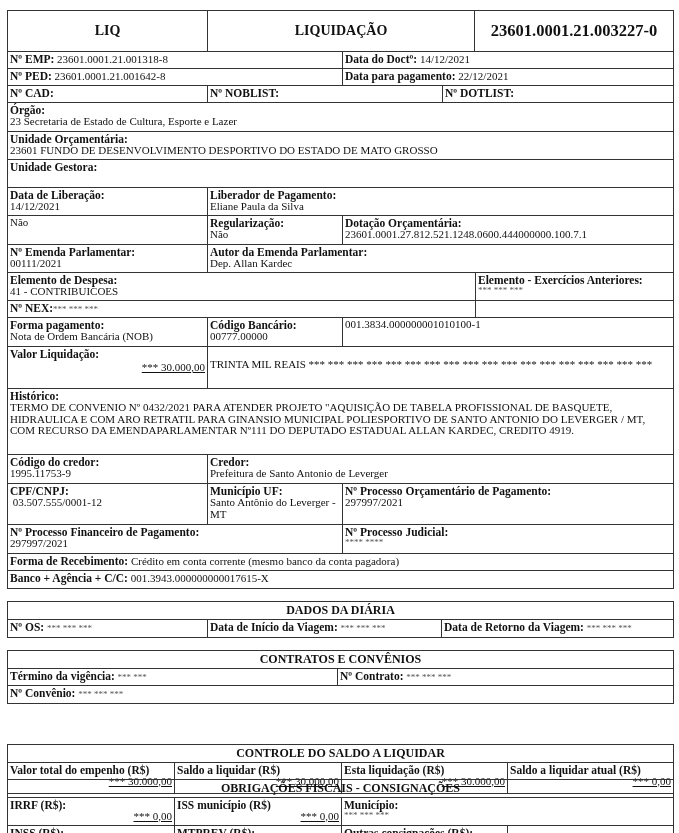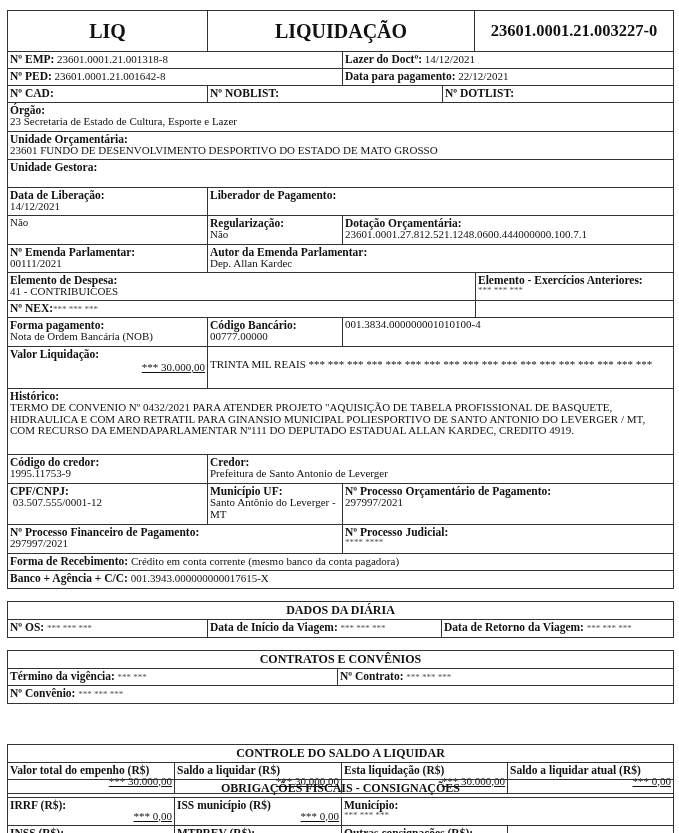--- a/index.html
+++ b/index.html
@@ -6,39 +6,39 @@
   html, body { width: 679px; height: 833px; background: #ffffff; overflow: hidden; }
   body { font-family: "Liberation Serif", "DejaVu Serif", serif; color: #111; font-size: 11px; line-height: 1.05; position: relative; }
   .blk { position: absolute; left: 7px; width: 667px; border: 1.3px solid #333; }
   .row { display: flex; border-bottom: 1px solid #333; }
   .row:last-child { border-bottom: none; }
   .c { border-right: 1px solid #333; padding: 1px 2px; overflow: hidden; }
   .c:last-child { border-right: none; }
   .lbl { font-weight: bold; font-size: 11.5px; }
   .val { font-size: 11px; }
   .stars { font-size: 9px; color: #555; letter-spacing: 0; }
-  .hdr { height: 40px; font-weight: bold; display: flex; align-items: center; justify-content: center; font-size: 20px; }
+  .hdr { height: 40px; font-weight: bold; display: flex; align-items: center; justify-content: center; font-size: 14px; }
   .hdr.code { font-size: 16.5px; }
   .sec-title { text-align: center; font-weight: bold; font-size: 12px; padding: 2px 0; border-bottom: 1px solid #333; }
   .right { text-align: right; text-decoration: underline; }
   .blk-main { top: 10px; }
 </style>
 </head>
 <body>
 
 <div class="blk blk-main">
   <div class="row">
     <div class="c hdr" style="width:200px">LIQ</div>
     <div class="c hdr" style="width:267px">LIQUIDAÇÃO</div>
     <div class="c hdr code" style="flex:1">23601.0001.21.003227-0</div>
   </div>
 
   <div class="row" style="height:17px">
     <div class="c" style="width:335px"><span class="lbl">Nº EMP:</span> <span class="val">23601.0001.21.001318-8</span></div>
-    <div class="c" style="flex:1"><span class="lbl">Lazer do Doctº:</span> <span class="val">14/12/2021</span></div>
+    <div class="c" style="flex:1"><span class="lbl">Data do Doctº:</span> <span class="val">14/12/2021</span></div>
   </div>
 
   <div class="row" style="height:17px">
     <div class="c" style="width:335px"><span class="lbl">Nº PED:</span> <span class="val">23601.0001.21.001642-8</span></div>
     <div class="c" style="flex:1"><span class="lbl">Data para pagamento:</span> <span class="val">22/12/2021</span></div>
   </div>
 
   <div class="row" style="height:17px">
     <div class="c" style="width:200px"><span class="lbl">Nº CAD:</span></div>
     <div class="c" style="width:235px"><span class="lbl">Nº NOBLIST:</span></div>
@@ -65,20 +65,21 @@
       </div>
   </div>
 
   <div class="row" style="height:28px">
     <div class="c" style="width:200px">
         <div class="lbl">Data de Liberação:</div>
         <div class="val">14/12/2021</div>
       </div>
     <div class="c" style="flex:1">
         <div class="lbl">Liberador de Pagamento:</div>
+        <div class="val">Eliane Paula da Silva</div>
       </div>
   </div>
 
   <div class="row" style="height:29px">
     <div class="c" style="width:200px">
         <div class="val">Não</div>
       </div>
     <div class="c" style="width:135px">
         <div class="lbl">Regularização:</div>
         <div class="val">Não</div>
@@ -119,21 +120,21 @@
   <div class="row" style="height:29px">
     <div class="c" style="width:200px">
         <div class="lbl">Forma pagamento:</div>
         <div class="val">Nota de Ordem Bancária (NOB)</div>
       </div>
     <div class="c" style="width:135px">
         <div class="lbl">Código Bancário:</div>
         <div class="val">00777.00000</div>
       </div>
     <div class="c" style="flex:1">
-        <div class="val">001.3834.000000001010100-4</div>
+        <div class="val">001.3834.000000001010100-1</div>
       </div>
   </div>
 
   <div class="row" style="height:42px">
     <div class="c" style="width:200px">
         <div class="lbl">Valor Liquidação:</div>
         <div class="val right" style="margin-top:2px">*** 30.000,00</div>
       </div>
     <div class="c" style="flex:1;padding-top:12px">
         <div class="val">TRINTA MIL REAIS *** *** *** *** *** *** *** *** *** *** *** *** *** *** *** *** *** ***</div>

